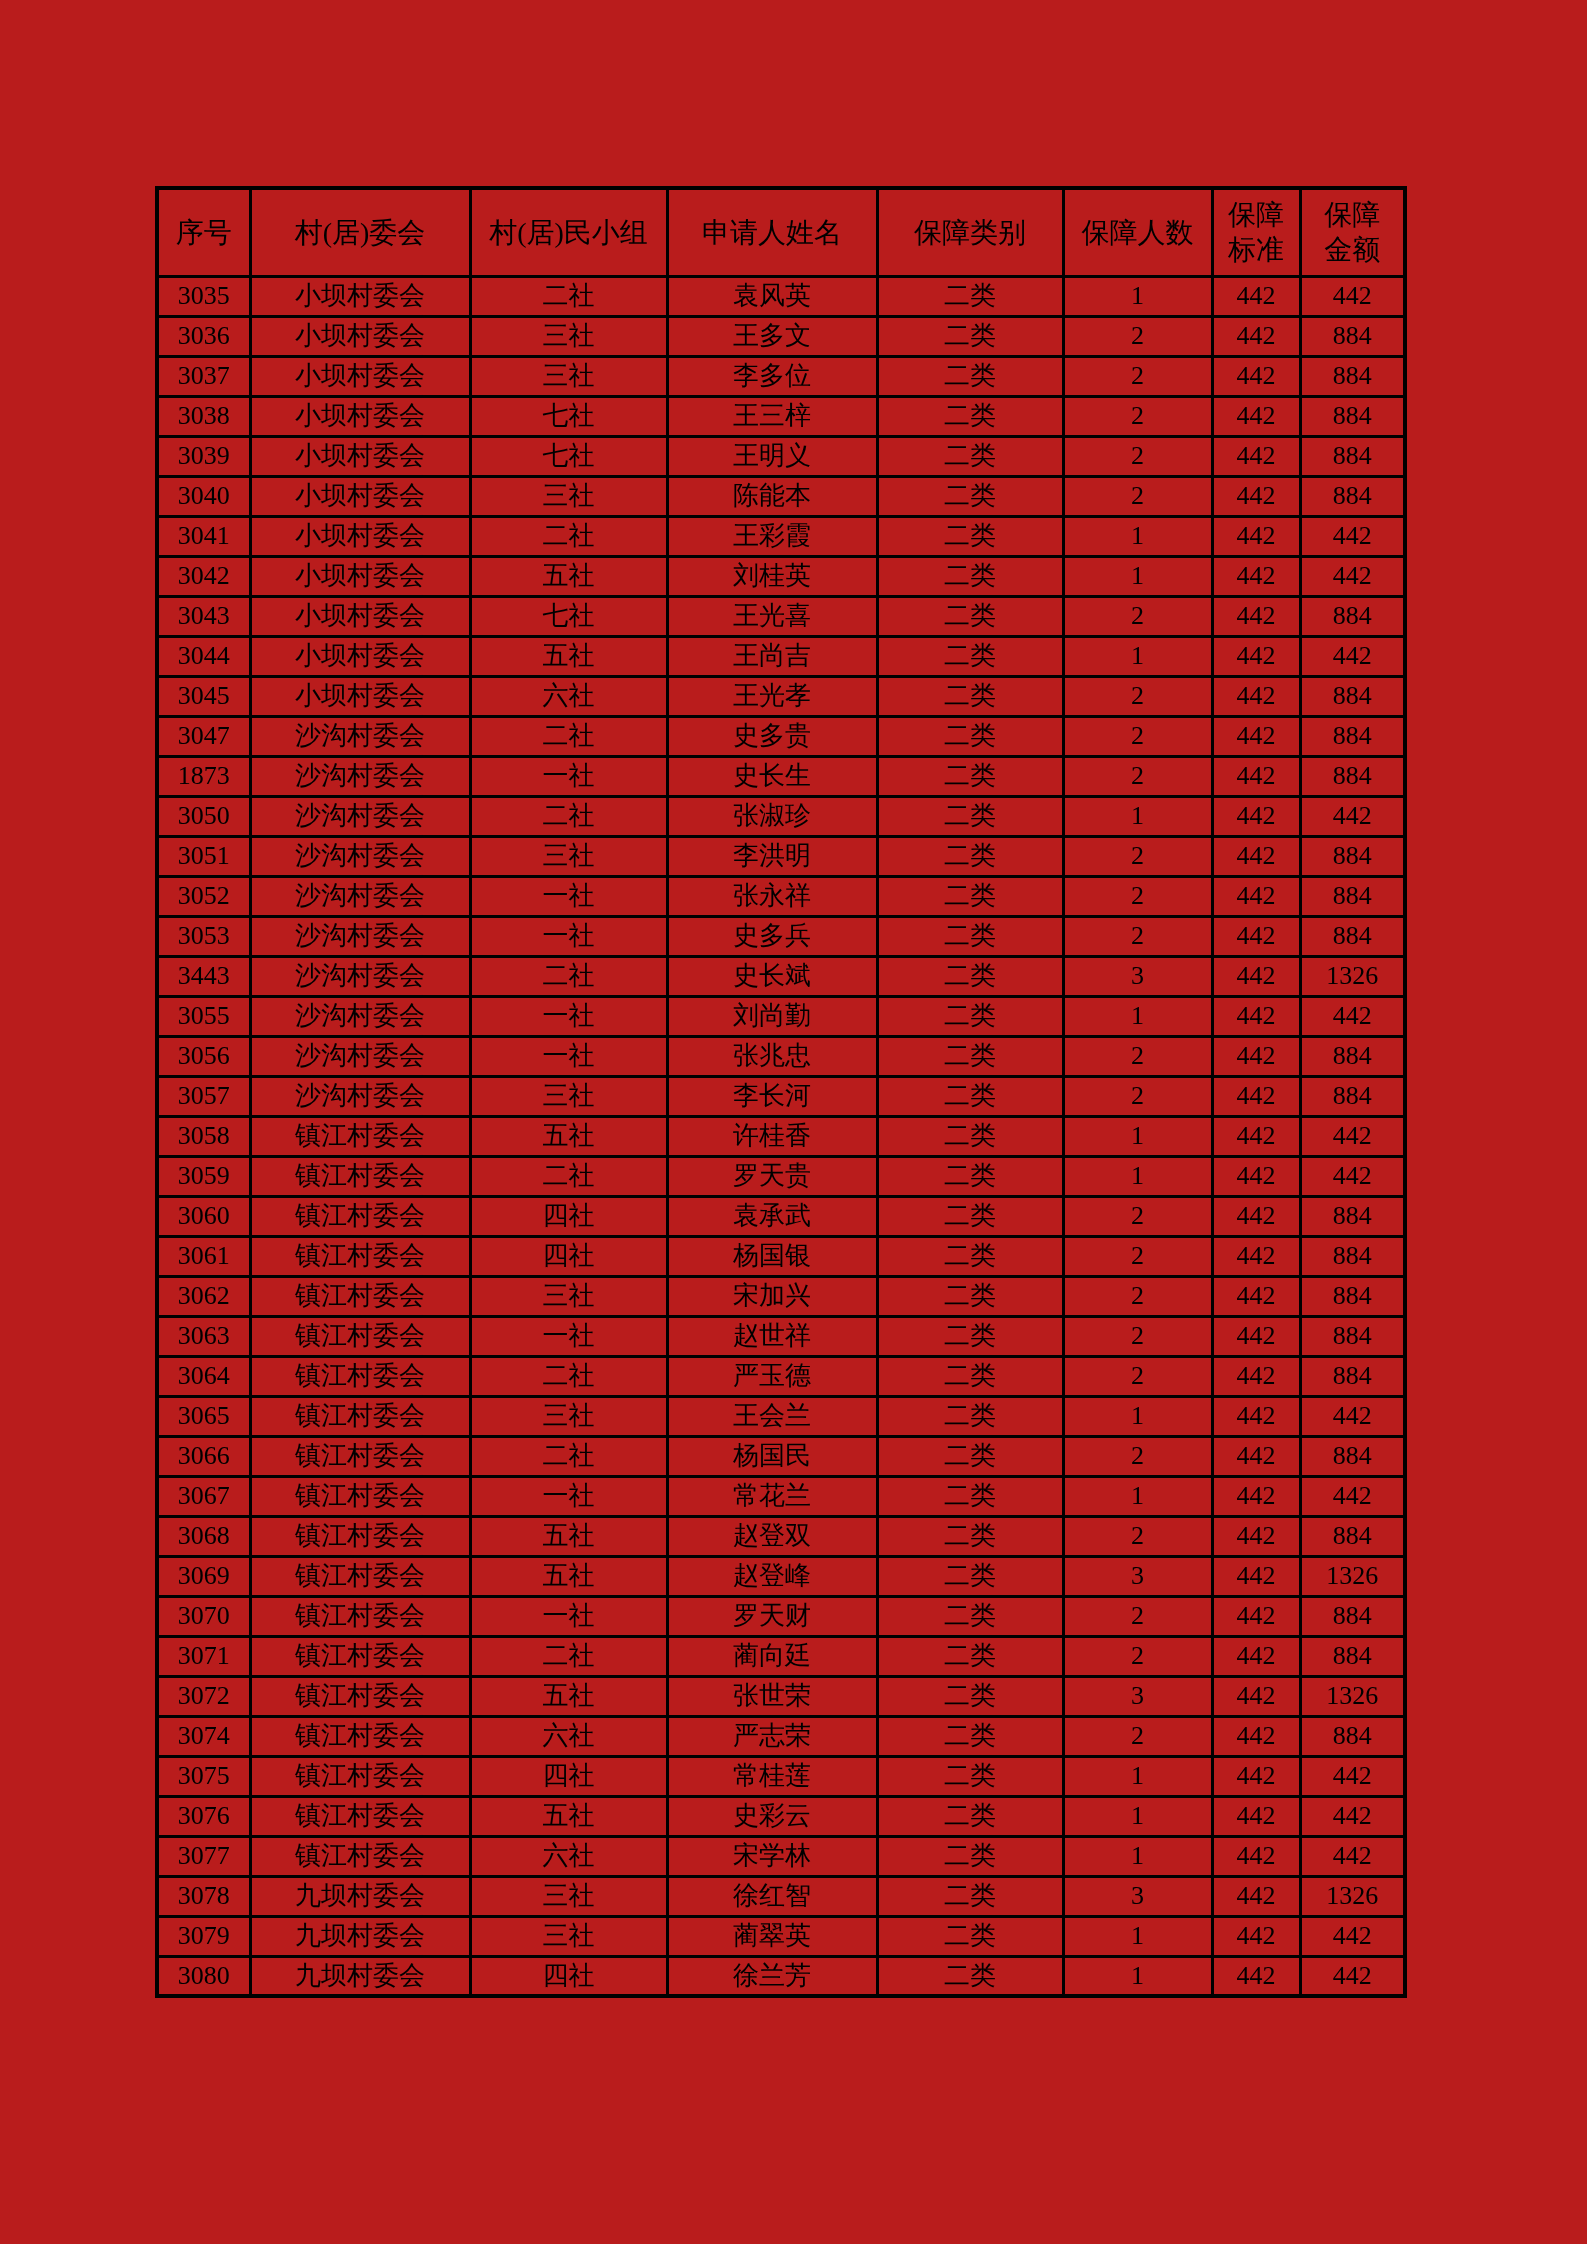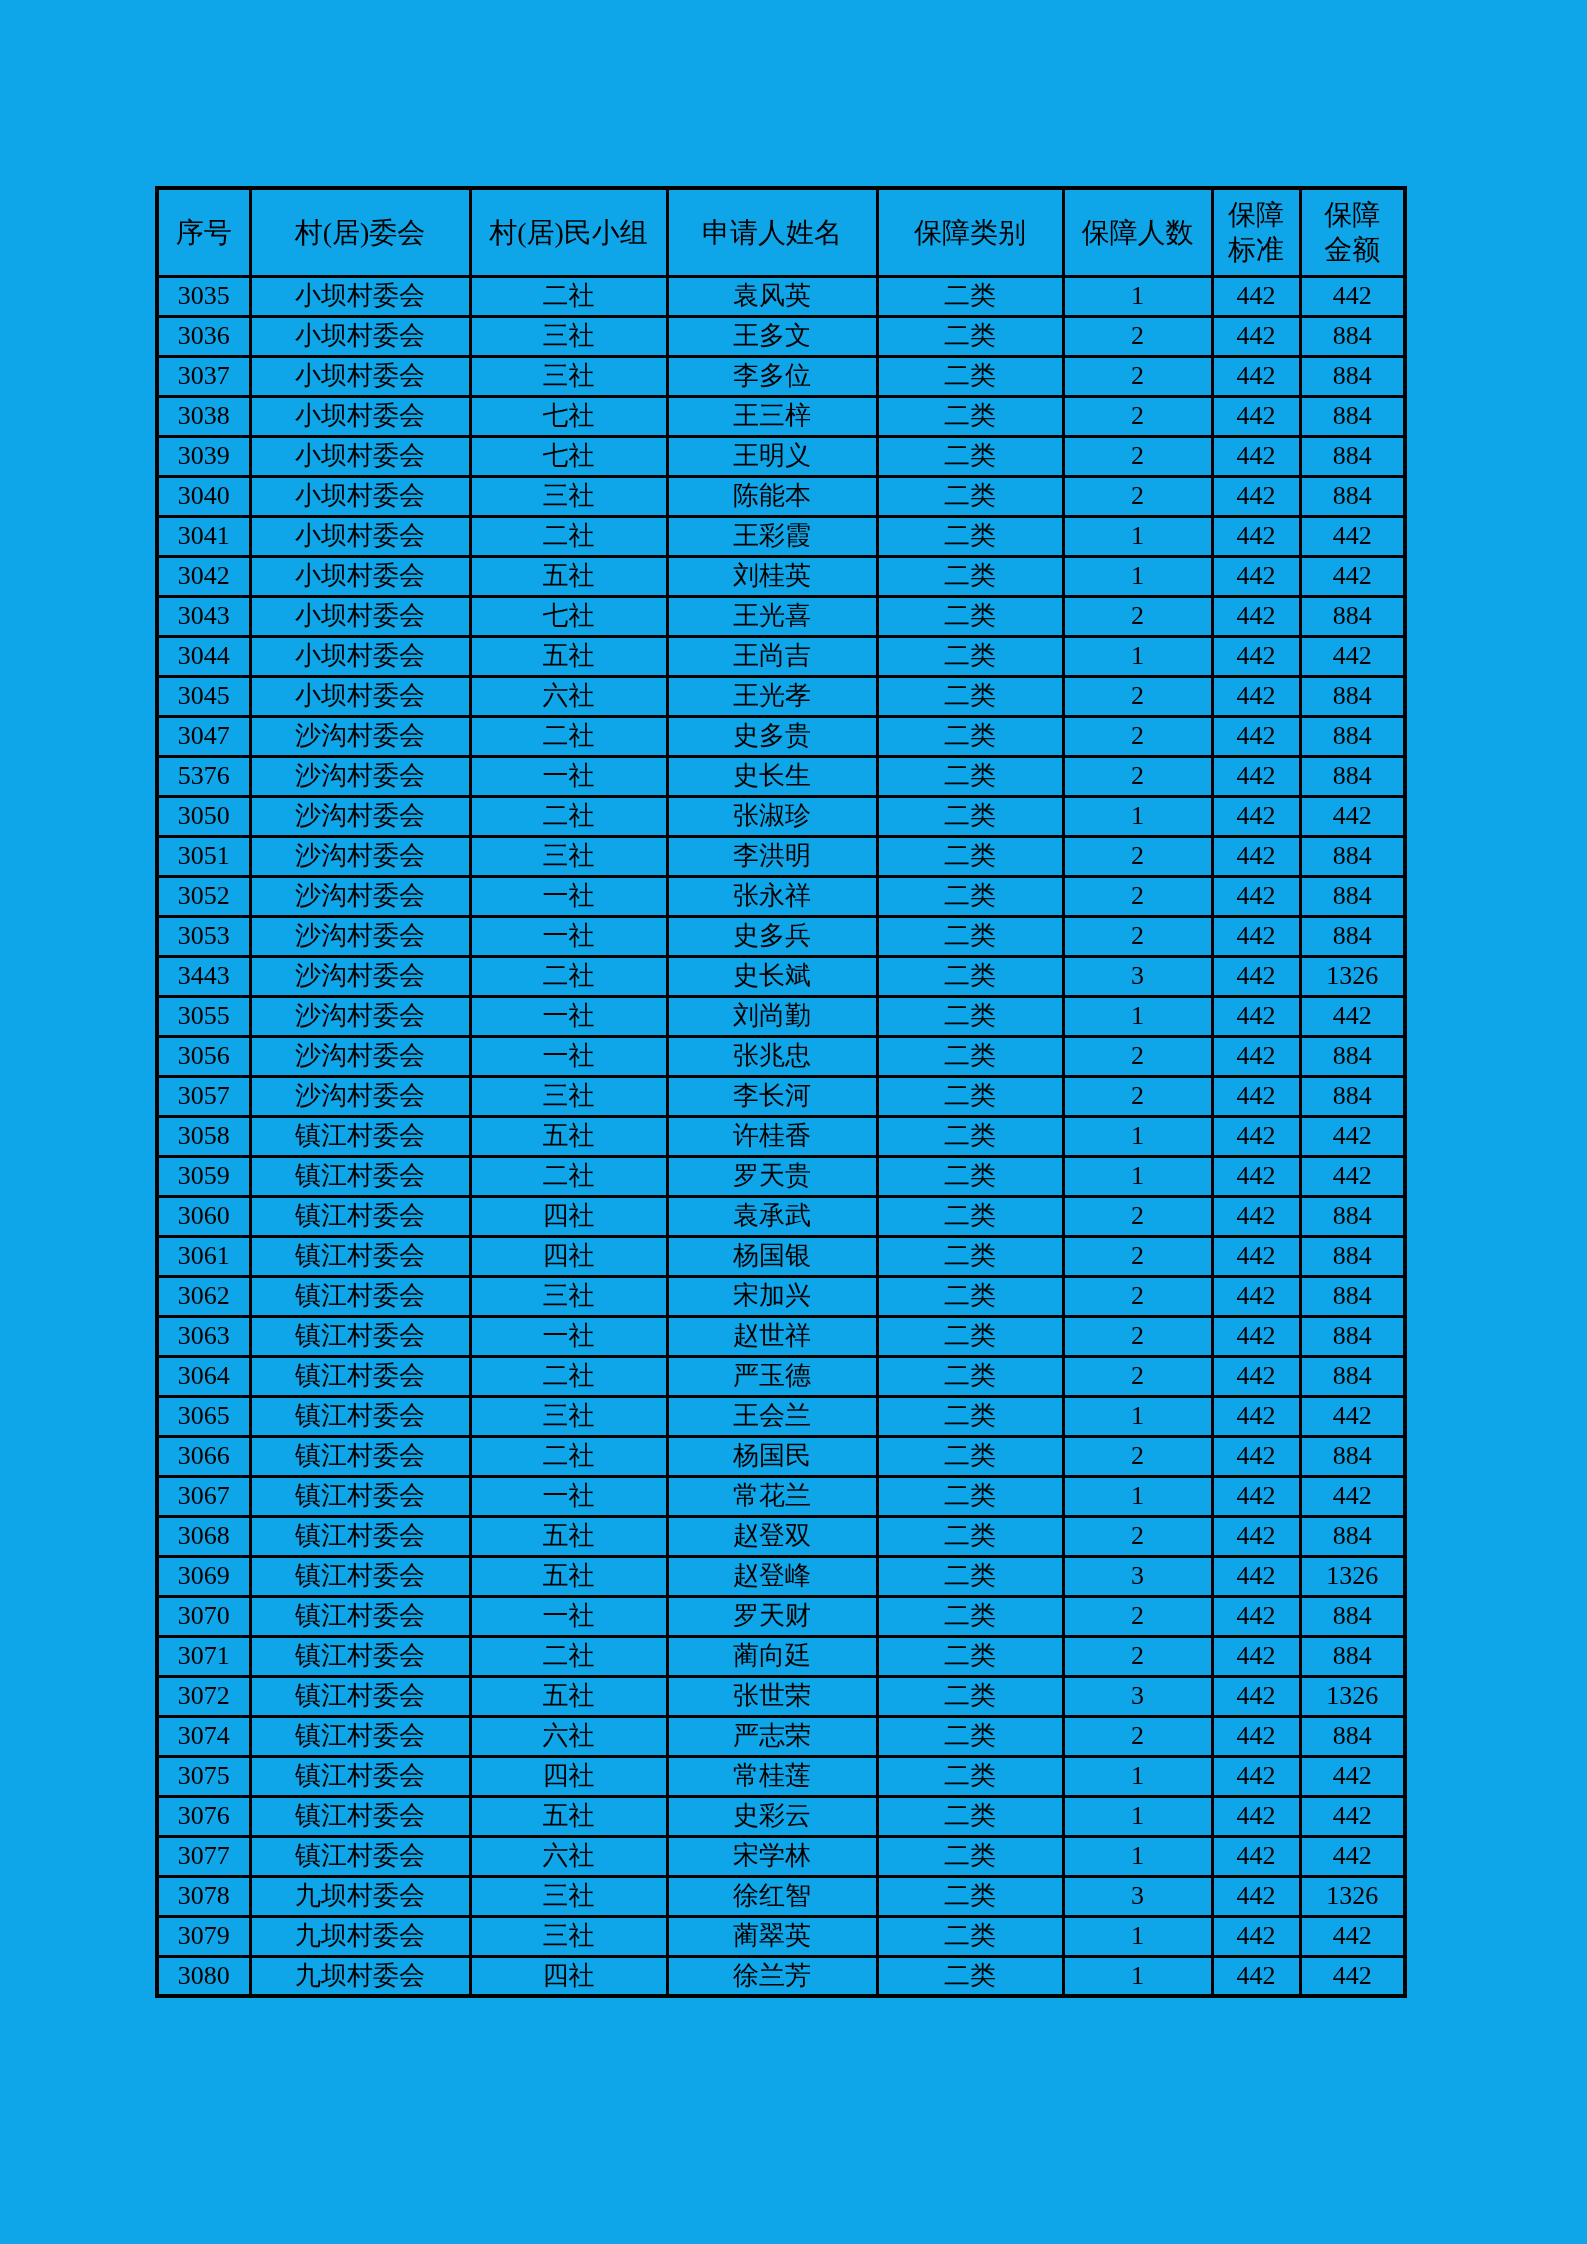--- a/index.html
+++ b/index.html
@@ -12,21 +12,21 @@
     height: 2244px;
     position: relative;
     font-family: "Liberation Serif", "DejaVu Serif", serif;
     color: #000000;
   }
   .sheet {
     position: absolute;
     left: 0; top: 0;
     width: 1587px;
     height: 2244px;
-    background: #0ea5e9;
+    background: #b91c1c;
   }
   table.roster {
     position: absolute;
     left: 155px;
     top: 186px;
     border-collapse: collapse;
     table-layout: fixed;
     border: 4px solid #000000;
   }
   table.roster th,
@@ -207,21 +207,21 @@
           <td>3047</td>
           <td>沙沟村委会</td>
           <td>二社</td>
           <td>史多贵</td>
           <td>二类</td>
           <td>2</td>
           <td>442</td>
           <td>884</td>
         </tr>
         <tr>
-          <td>5376</td>
+          <td>1873</td>
           <td>沙沟村委会</td>
           <td>一社</td>
           <td>史长生</td>
           <td>二类</td>
           <td>2</td>
           <td>442</td>
           <td>884</td>
         </tr>
         <tr>
           <td>3050</td>

